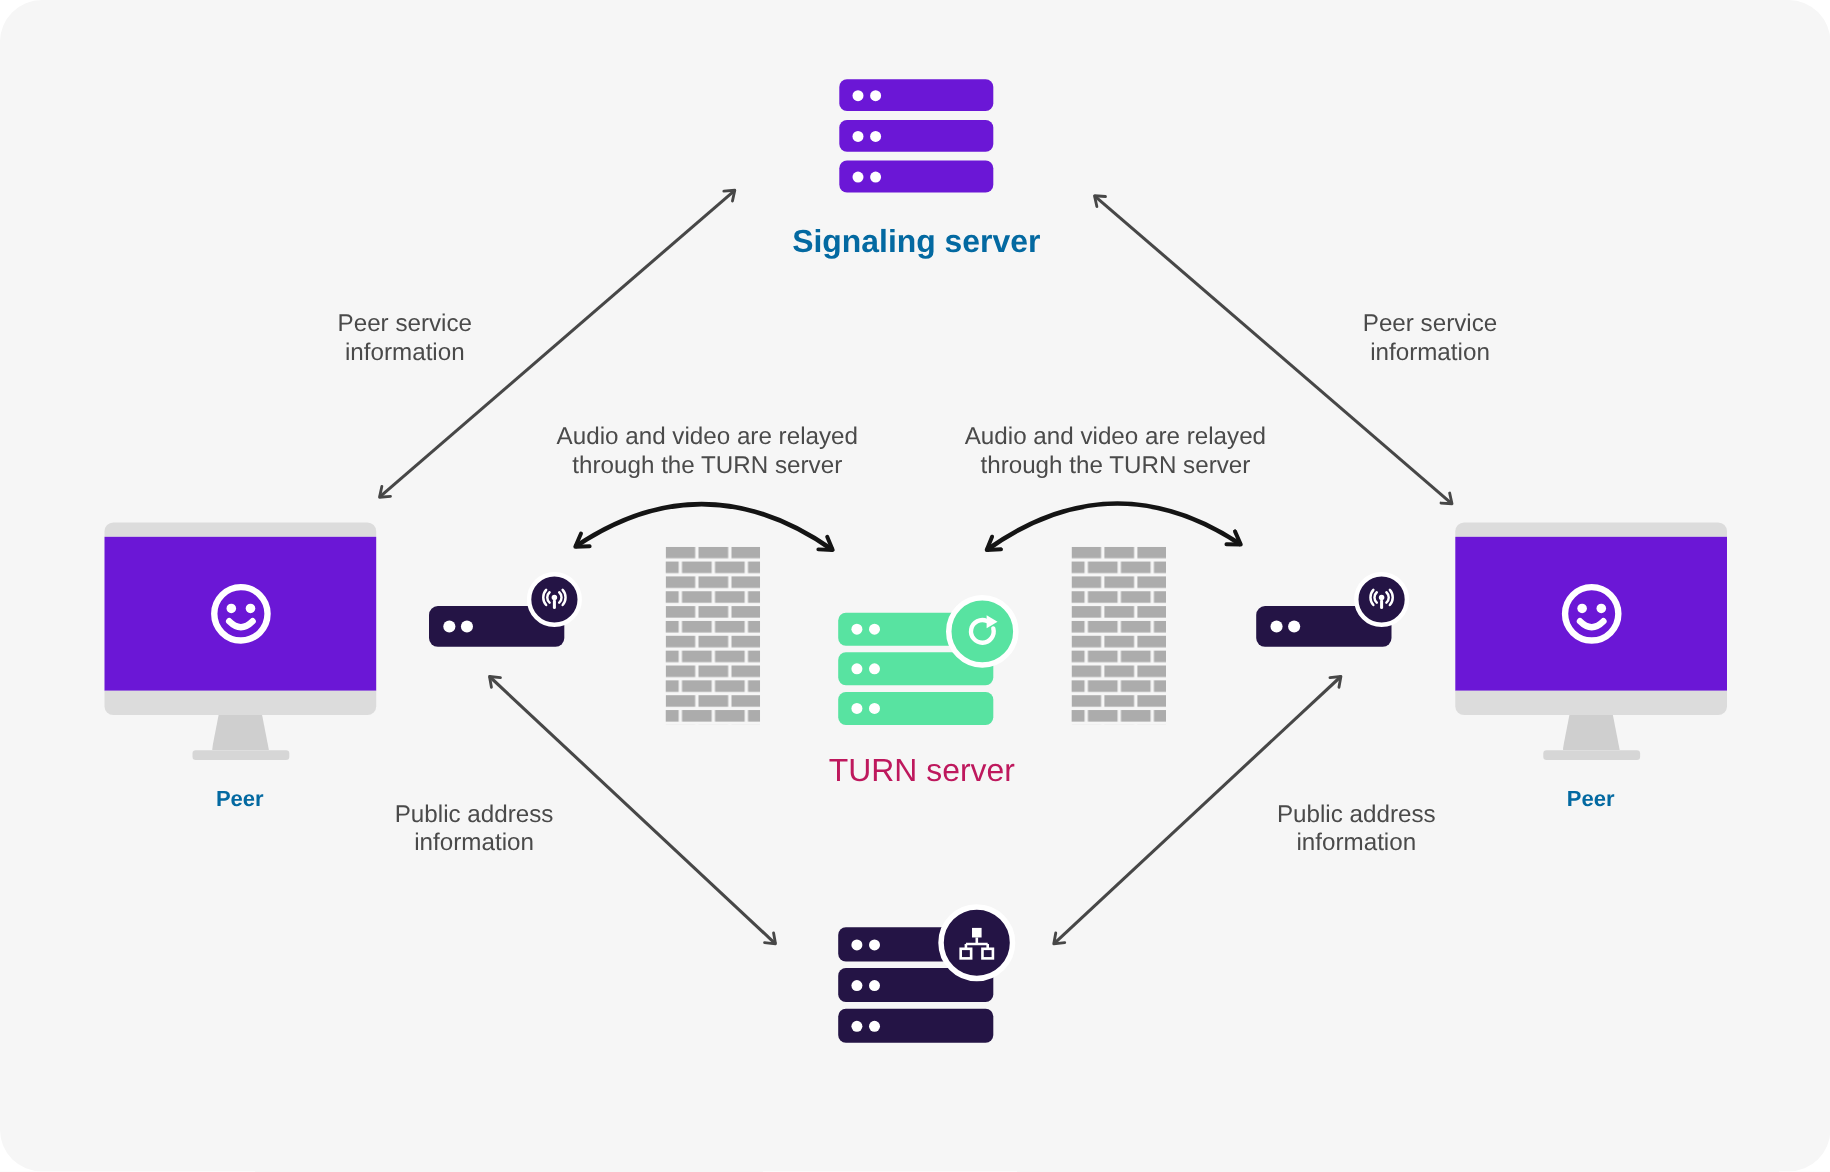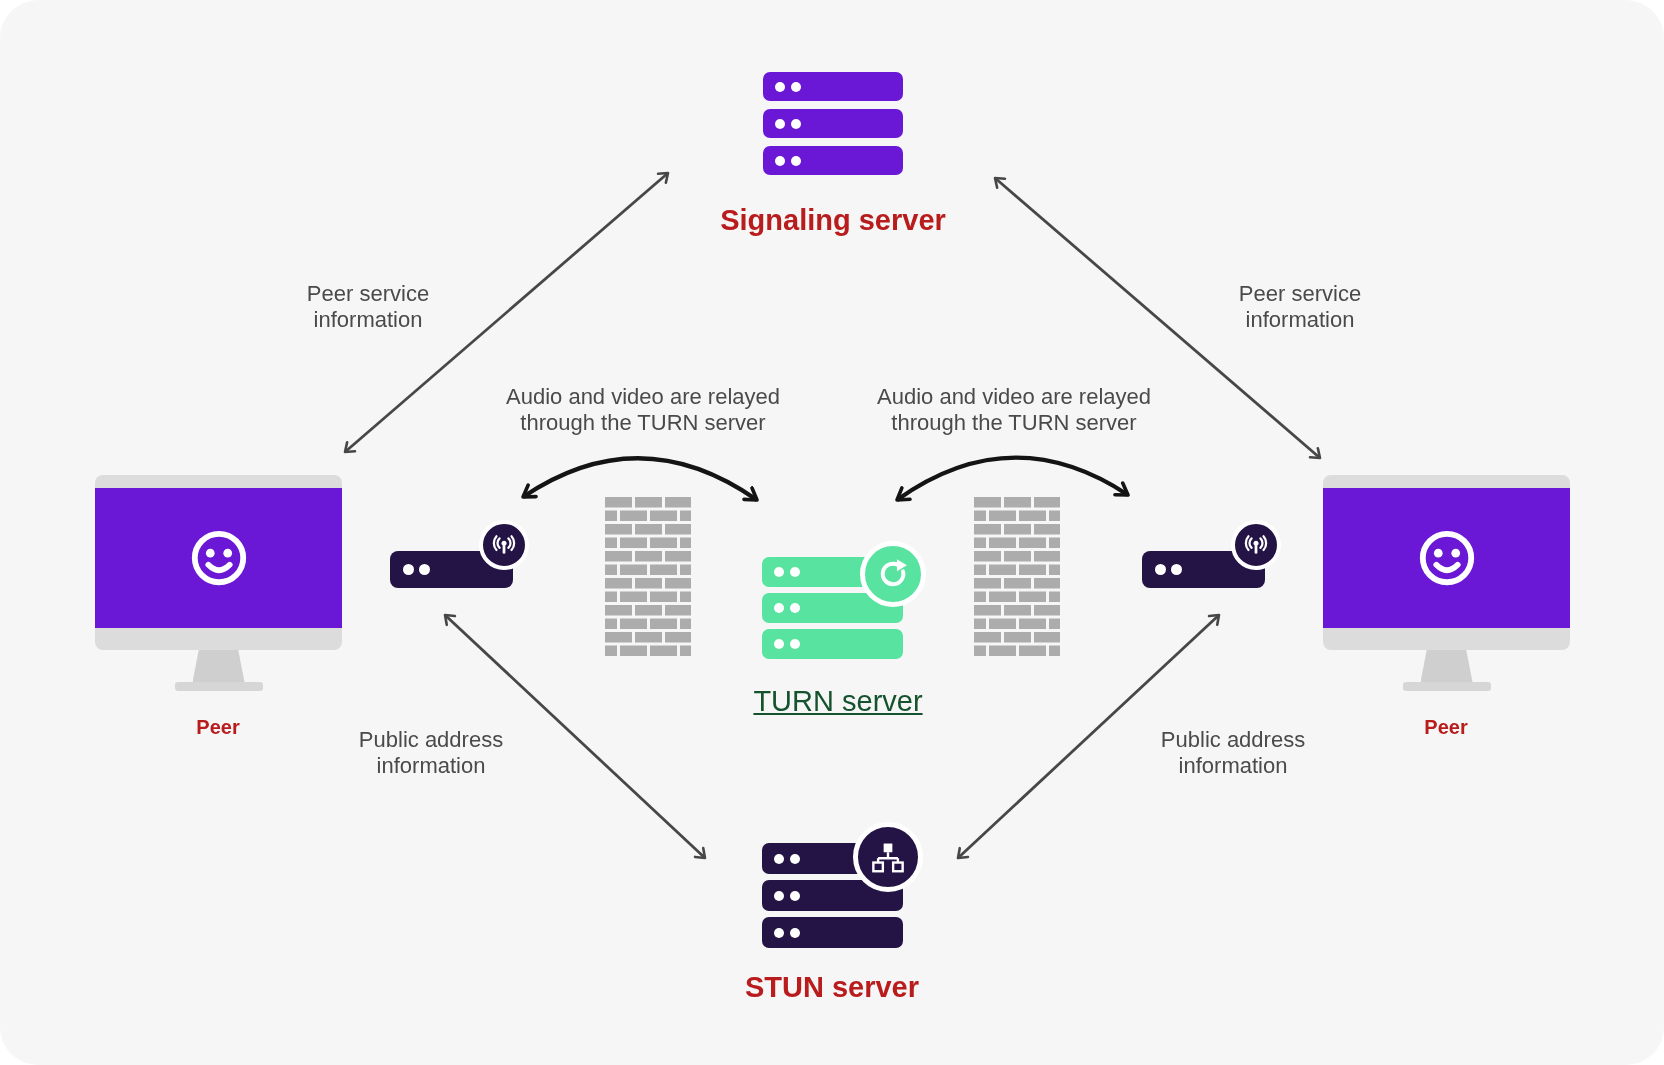--- a/index.html
+++ b/index.html
@@ -42,22 +42,22 @@
   .m-bottom{height:22px;background:#dcdcdc;border-radius:0 0 8px 8px;}
   .m-stand{width:52px;height:32px;background:#cfcfcf;margin:0 auto;clip-path:polygon(12% 0,88% 0,100% 100%,0 100%);}
   .m-base{width:88px;height:9px;background:#d6d6d6;border-radius:3px;margin:0 auto;}
 
   
   .wall{position:absolute;}
   .wall.left{left:605px;top:497px;}
   .wall.right{left:974px;top:497px;}
 
   
-  .node-label{position:absolute;text-align:center;color:#b91c1c;font-size:29px;font-weight:700;}
-  .turn-label{font-weight:400;color:#14532d;text-decoration:underline;}
+  .node-label{position:absolute;text-align:center;color:#0369a1;font-size:29px;font-weight:700;}
+  .turn-label{font-weight:400;color:#be185d;}
   .peer-label{font-size:20px;}
   .note{position:absolute;text-align:center;color:#4a4a4a;font-size:22px;line-height:26px;}
 
   
   #arrows{position:absolute;left:0;top:0;z-index:5;pointer-events:none;}
 </style>
 </head>
 <body>
 
 <div id="canvas">
@@ -202,21 +202,20 @@
       </div>
   </div>
   <div class="badge stun-badge">
     <svg width="38" height="38" viewBox="0 0 48 48">
       <rect x="18.5" y="7" width="11" height="11" fill="#fff"></rect>
       <path d="M24,18 V25.5 M11.5,25.5 H36.5 M11.5,25.5 V31 M36.5,25.5 V31" fill="none" stroke="#fff" stroke-width="3"></path>
       <rect x="5.5" y="31" width="12" height="11" fill="none" stroke="#fff" stroke-width="3"></rect>
       <rect x="30.5" y="31" width="12" height="11" fill="none" stroke="#fff" stroke-width="3"></rect>
     </svg>
   </div>
-  <div class="node-label" style="left:632px;top:971px;width:400px;">STUN server</div>
 
   <div class="note" style="left:218px;top:281px;width:300px;">
     <div>Peer service</div>
     <div>information</div>
   </div>
   <div class="note" style="left:1150px;top:281px;width:300px;">
     <div>Peer service</div>
     <div>information</div>
   </div>
   <div class="note" style="left:458px;top:384px;width:370px;">

